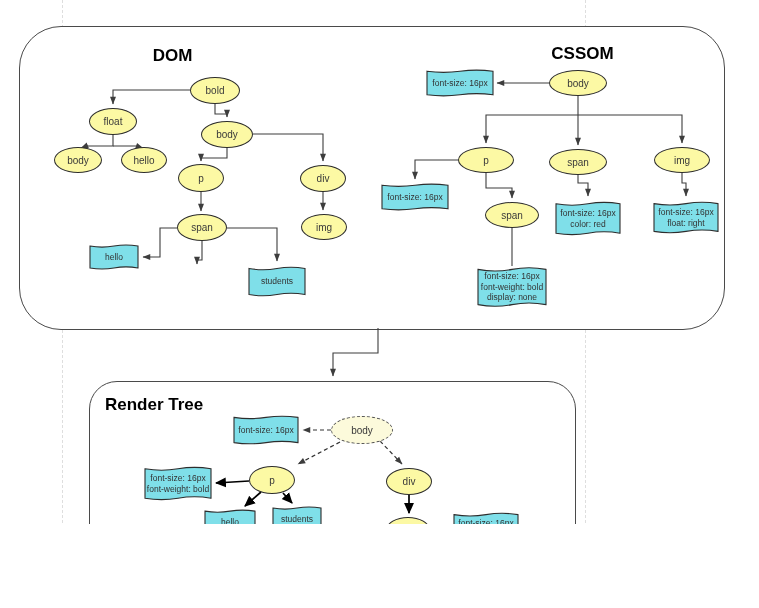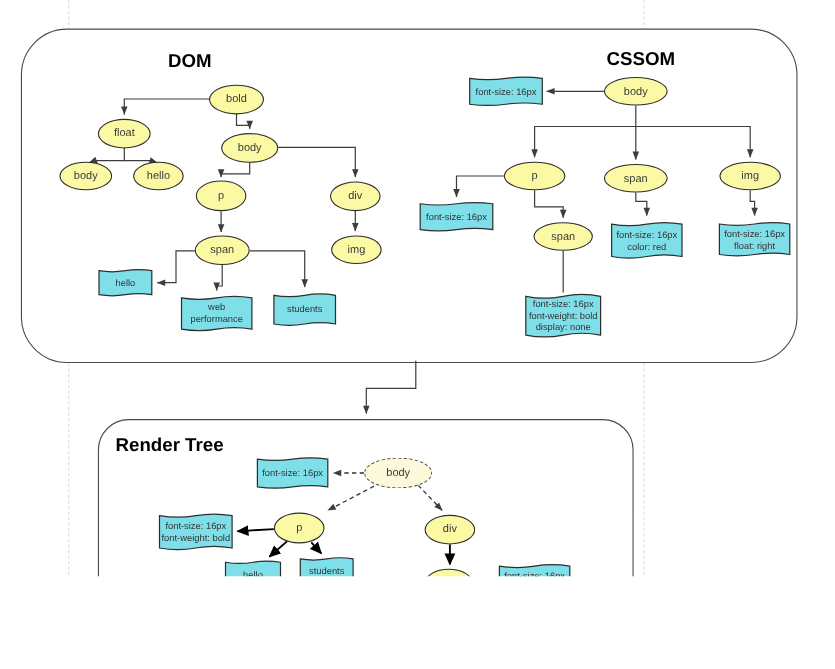--- a/index.html
+++ b/index.html
@@ -106,26 +106,20 @@
   <div class="node" style="left:300px;top:165px;width:46px;height:27px">div</div>
   <div class="node" style="left:177px;top:214px;width:50px;height:27px">span</div>
   <div class="node" style="left:301px;top:214px;width:46px;height:26px">img</div>
 
   <div class="tape" style="left:90px;top:244px;width:48px;height:26px">
     <svg viewBox="0 0 100 100" preserveAspectRatio="none">
         <path d="M0,8 Q25,16 50,8 Q75,0 100,8 L100,92 Q75,84 50,92 Q25,100 0,92 Z"></path>
       </svg>
     <div class="tape-label">hello</div>
   </div>
-  <div class="tape" style="left:165px;top:268px;width:64px;height:34px">
-    <svg viewBox="0 0 100 100" preserveAspectRatio="none">
-        <path d="M0,8 Q25,16 50,8 Q75,0 100,8 L100,92 Q75,84 50,92 Q25,100 0,92 Z"></path>
-      </svg>
-    <div class="tape-label">web performance</div>
-  </div>
   <div class="tape" style="left:249px;top:266px;width:56px;height:31px">
     <svg viewBox="0 0 100 100" preserveAspectRatio="none">
         <path d="M0,8 Q25,16 50,8 Q75,0 100,8 L100,92 Q75,84 50,92 Q25,100 0,92 Z"></path>
       </svg>
     <div class="tape-label">students</div>
   </div>
 
   <div class="node" style="left:549px;top:70px;width:58px;height:26px">body</div>
   <div class="node" style="left:458px;top:147px;width:56px;height:26px">p</div>
   <div class="node" style="left:549px;top:149px;width:58px;height:26px">span</div>

